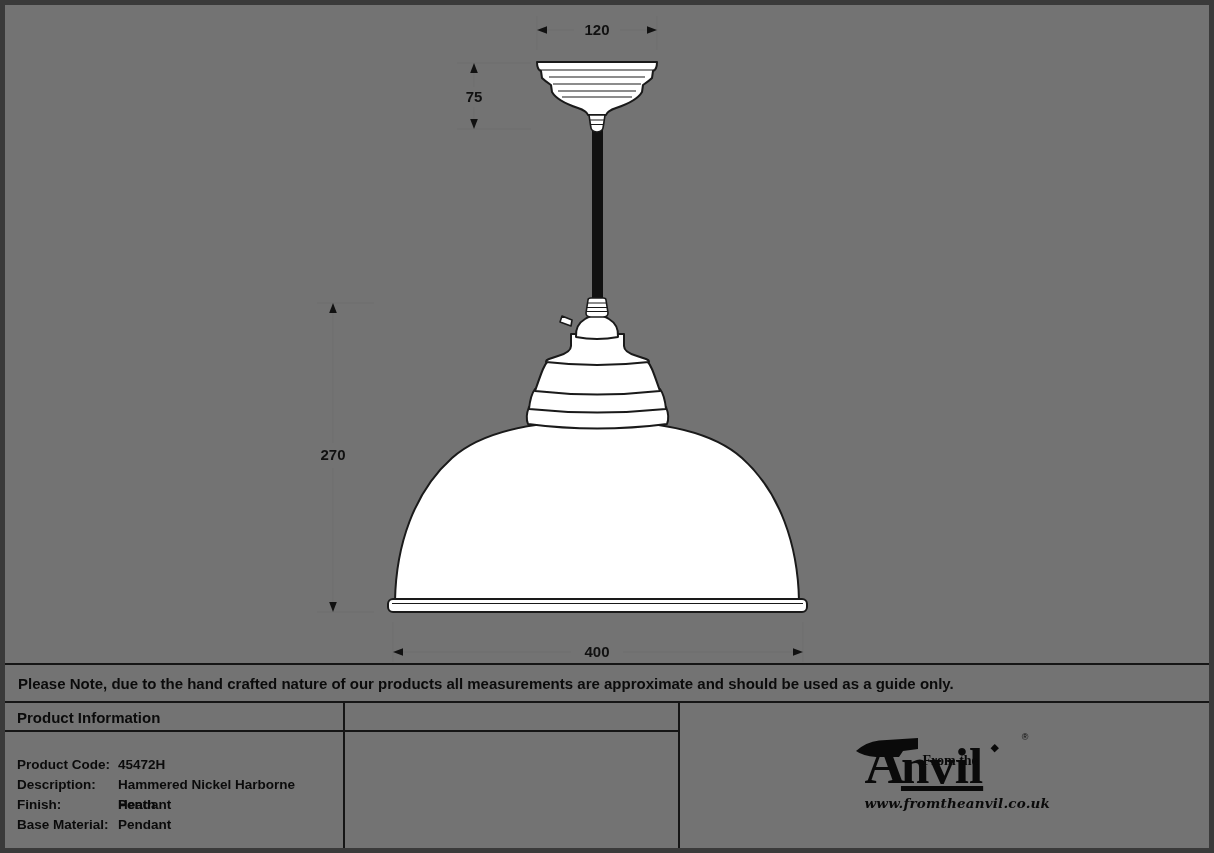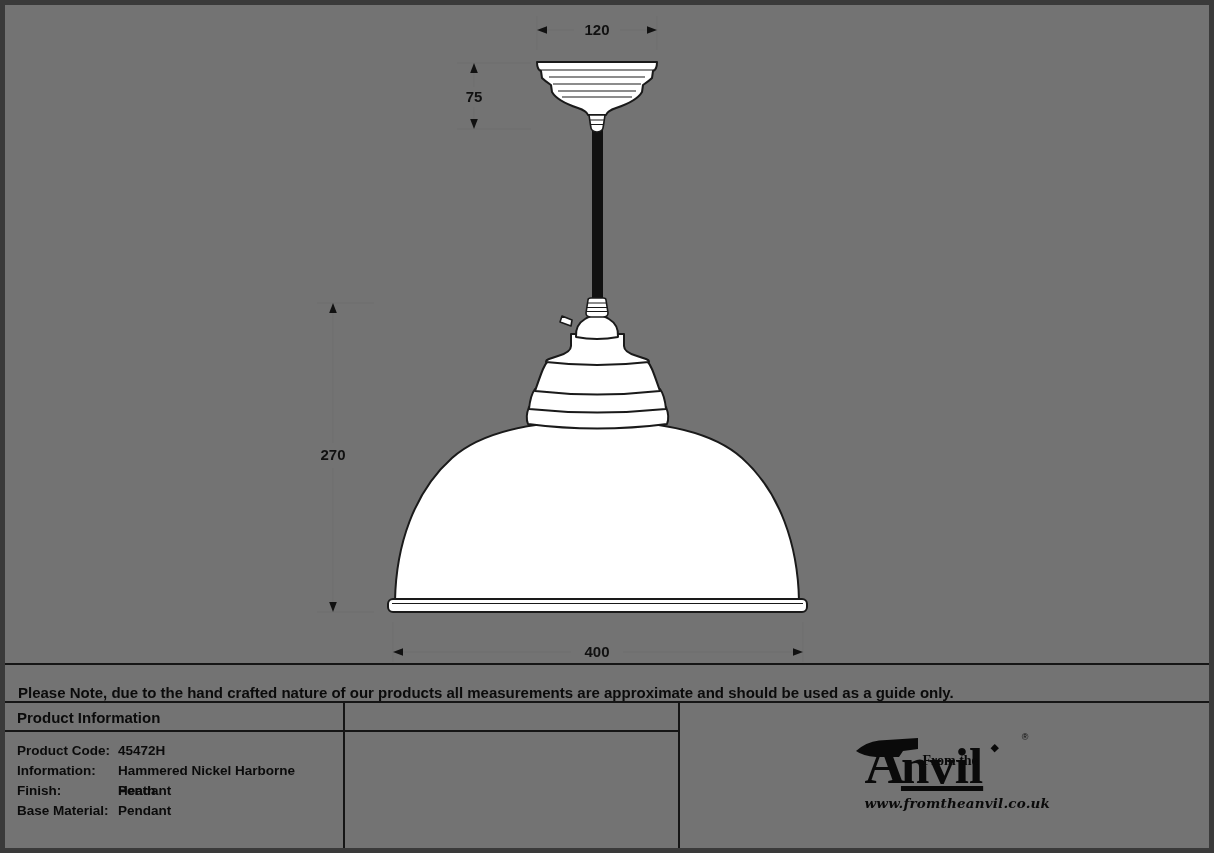--- a/index.html
+++ b/index.html
@@ -15,42 +15,42 @@
   }
   .drawing-svg{position:absolute;top:0;left:0;}
   .dim-text{
     font-family:"Liberation Sans",sans-serif;
     font-weight:700;font-size:15px;fill:#111;
   }
   .note-bar{
     position:absolute;top:658px;left:0;width:100%;height:40px;
     box-sizing:border-box;
     border-top:2px solid #151515;border-bottom:2px solid #151515;
-    display:flex;align-items:flex-end;padding-left:13px;
+    display:flex;align-items:center;padding-left:13px;
     font-size:15px;font-weight:700;
   }
   .info-table{
     position:absolute;top:698px;left:0;right:0;bottom:0;
     display:flex;
   }
   .tcol{box-sizing:border-box;border-right:2px solid #151515;display:flex;flex-direction:column;}
   .tcol.last{border-right:none;}
   .col-product{width:340px;}
   .col-pack{width:317px;}
   .col-empty{width:335px;}
   .col-logo{flex:1;align-items:center;justify-content:center;}
   .col-header{
     height:29px;box-sizing:border-box;
     border-bottom:2px solid #151515;
     padding:6px 12px 0 12px;
     font-size:15px;font-weight:700;
   }
   .col-body{
     flex:1;padding:9px 0 0 12px;
-    font-size:13.5px;font-weight:700;line-height:20px;
+    font-size:13.5px;font-weight:700;line-height:20px;margin-top:14px;
   }
   .kv{display:flex;height:20px;}
   .kv .k{width:101px;flex:none;}
   .pack-line{height:20px;}
   
   .anvil-logo{width:160px;}
   .anvil-row{position:relative;display:flex;align-items:baseline;height:52px;}
   .big-a{
     font-family:"Liberation Serif",serif;font-weight:700;
     font-size:56px;line-height:48px;color:#0a0a0a;letter-spacing:-1px;
@@ -151,21 +151,21 @@
   <div class="info-table">
 
     <div class="tcol col-product">
       <div class="col-header">Product Information</div>
       <div class="col-body">
         <div class="kv">
           <span class="k">Product Code:</span>
           <span class="v">45472H</span>
         </div>
         <div class="kv">
-          <span class="k">Information:</span>
+          <span class="k">Description:</span>
           <span class="v">Hammered Nickel Harborne Pendant</span>
         </div>
         <div class="kv">
           <span class="k">Finish:</span>
           <span class="v">Heath</span>
         </div>
         <div class="kv">
           <span class="k">Base Material:</span>
           <span class="v">Pendant</span>
         </div>

